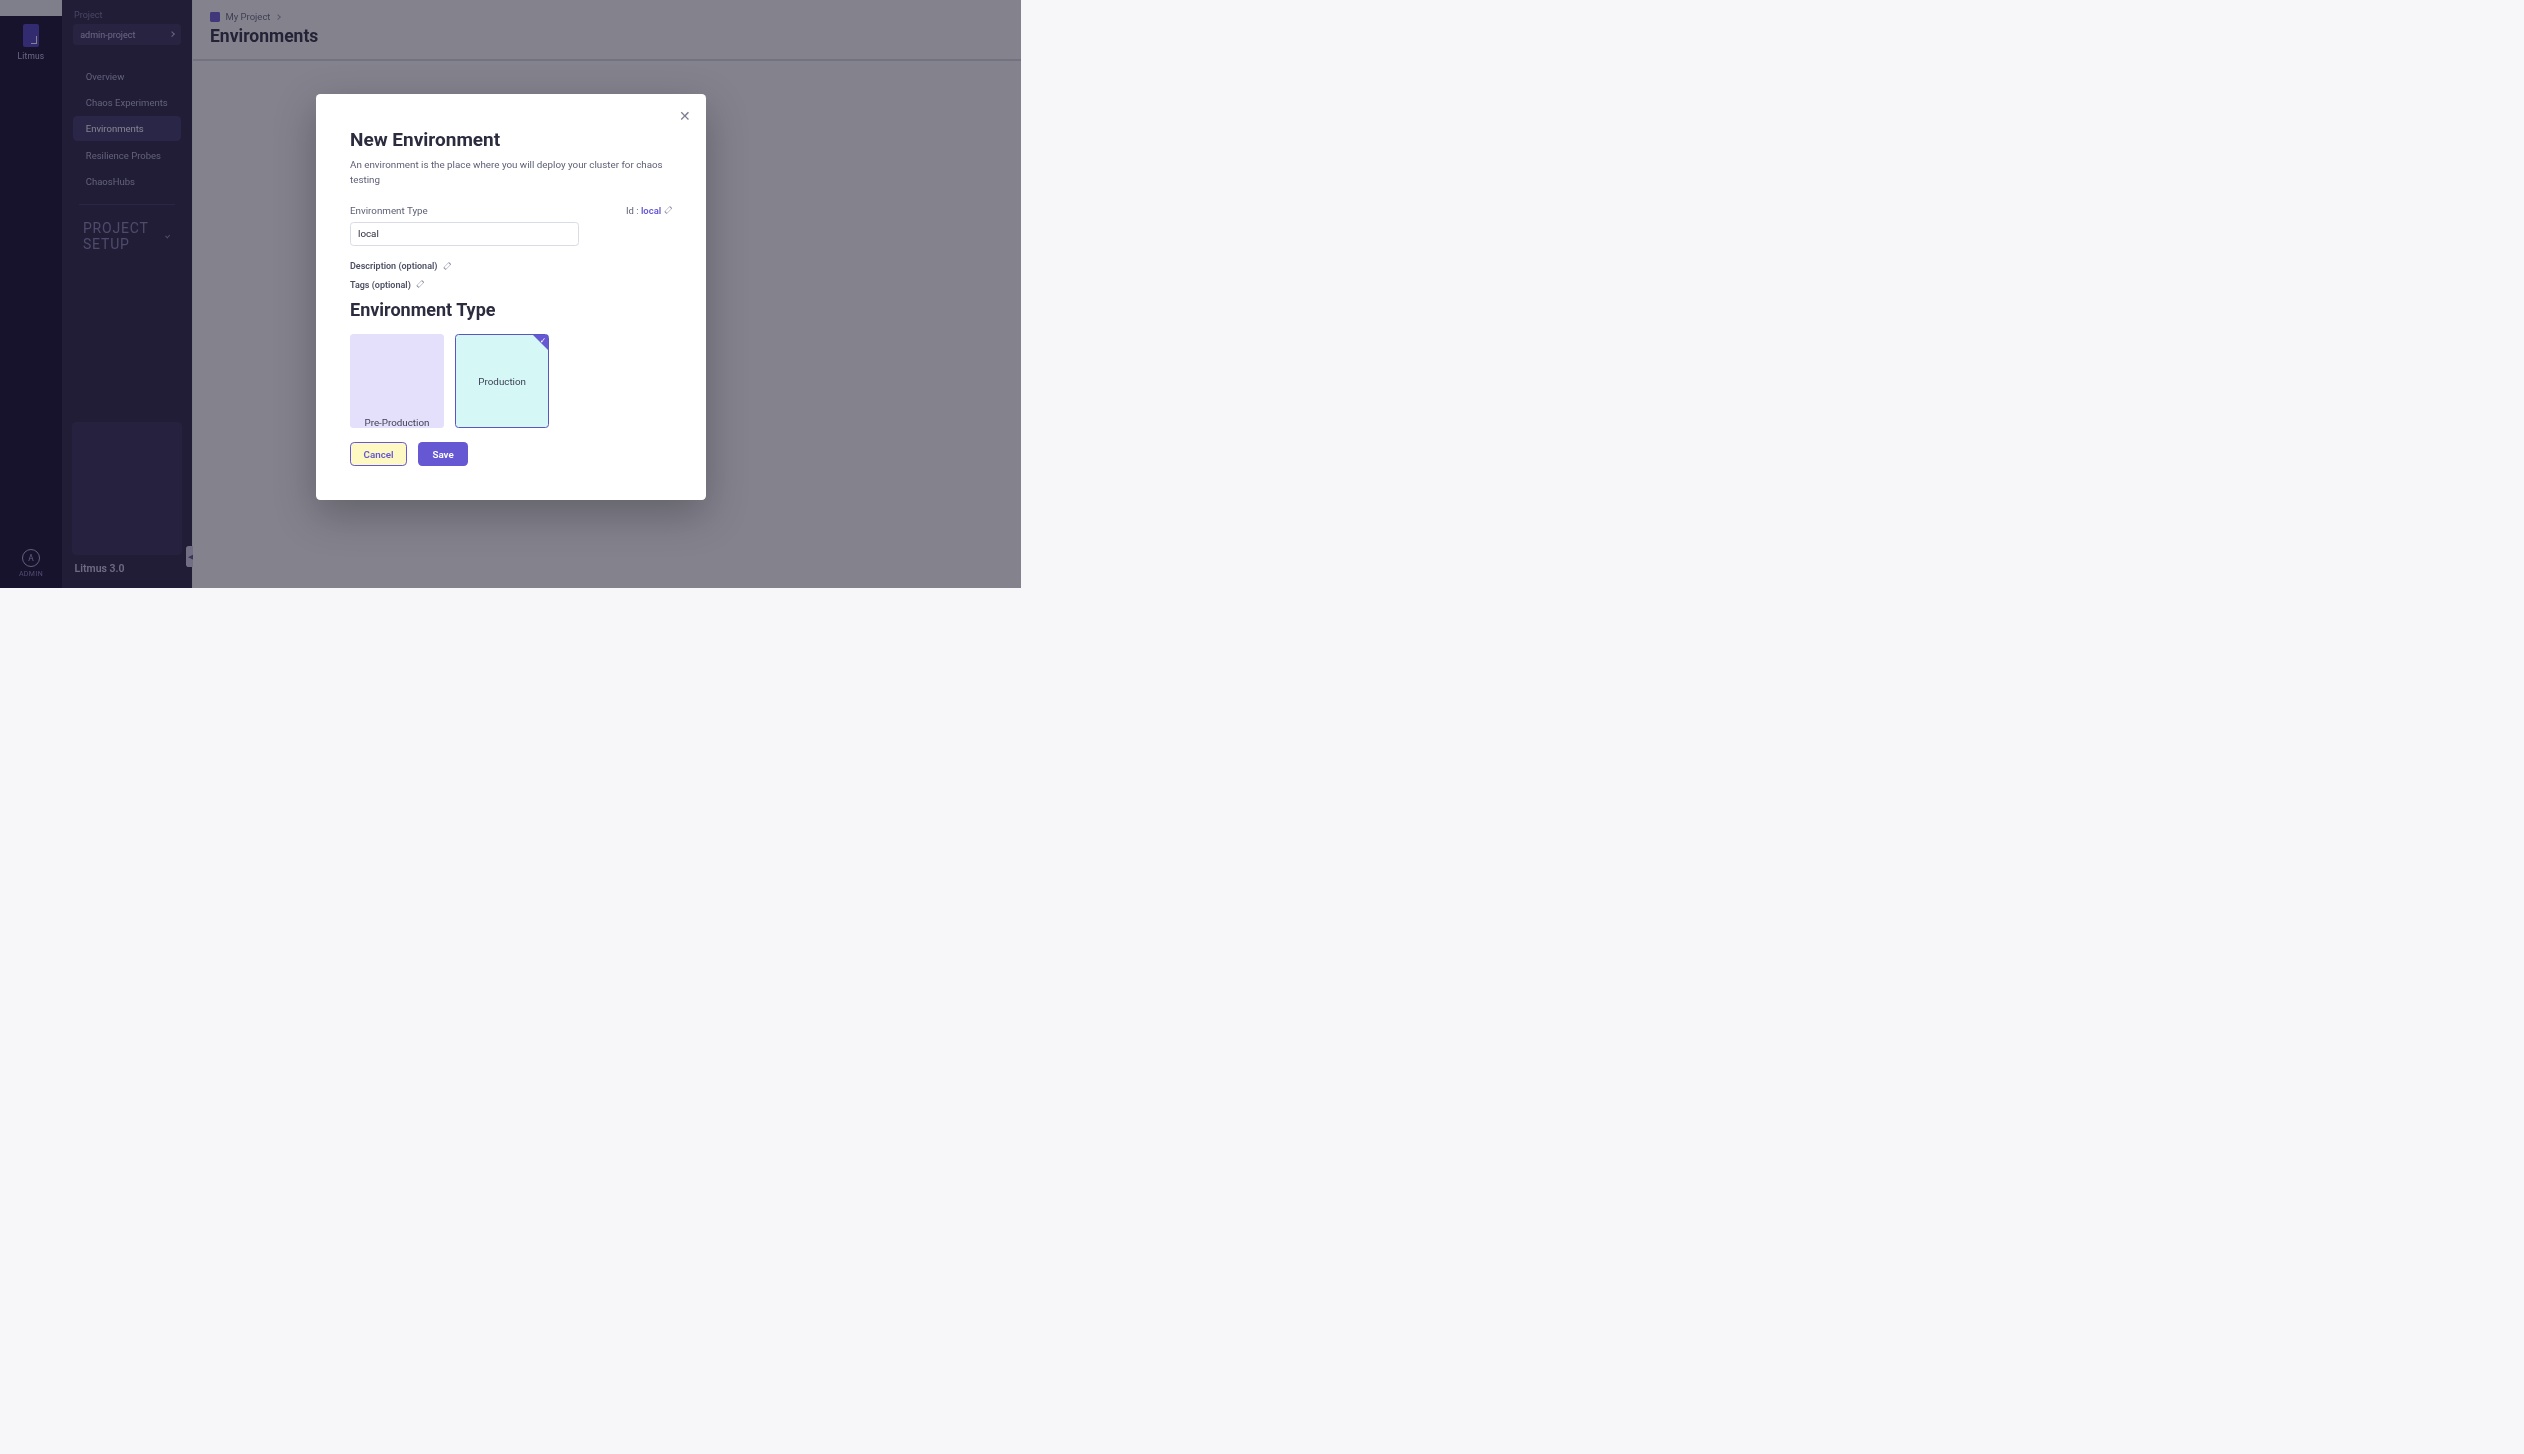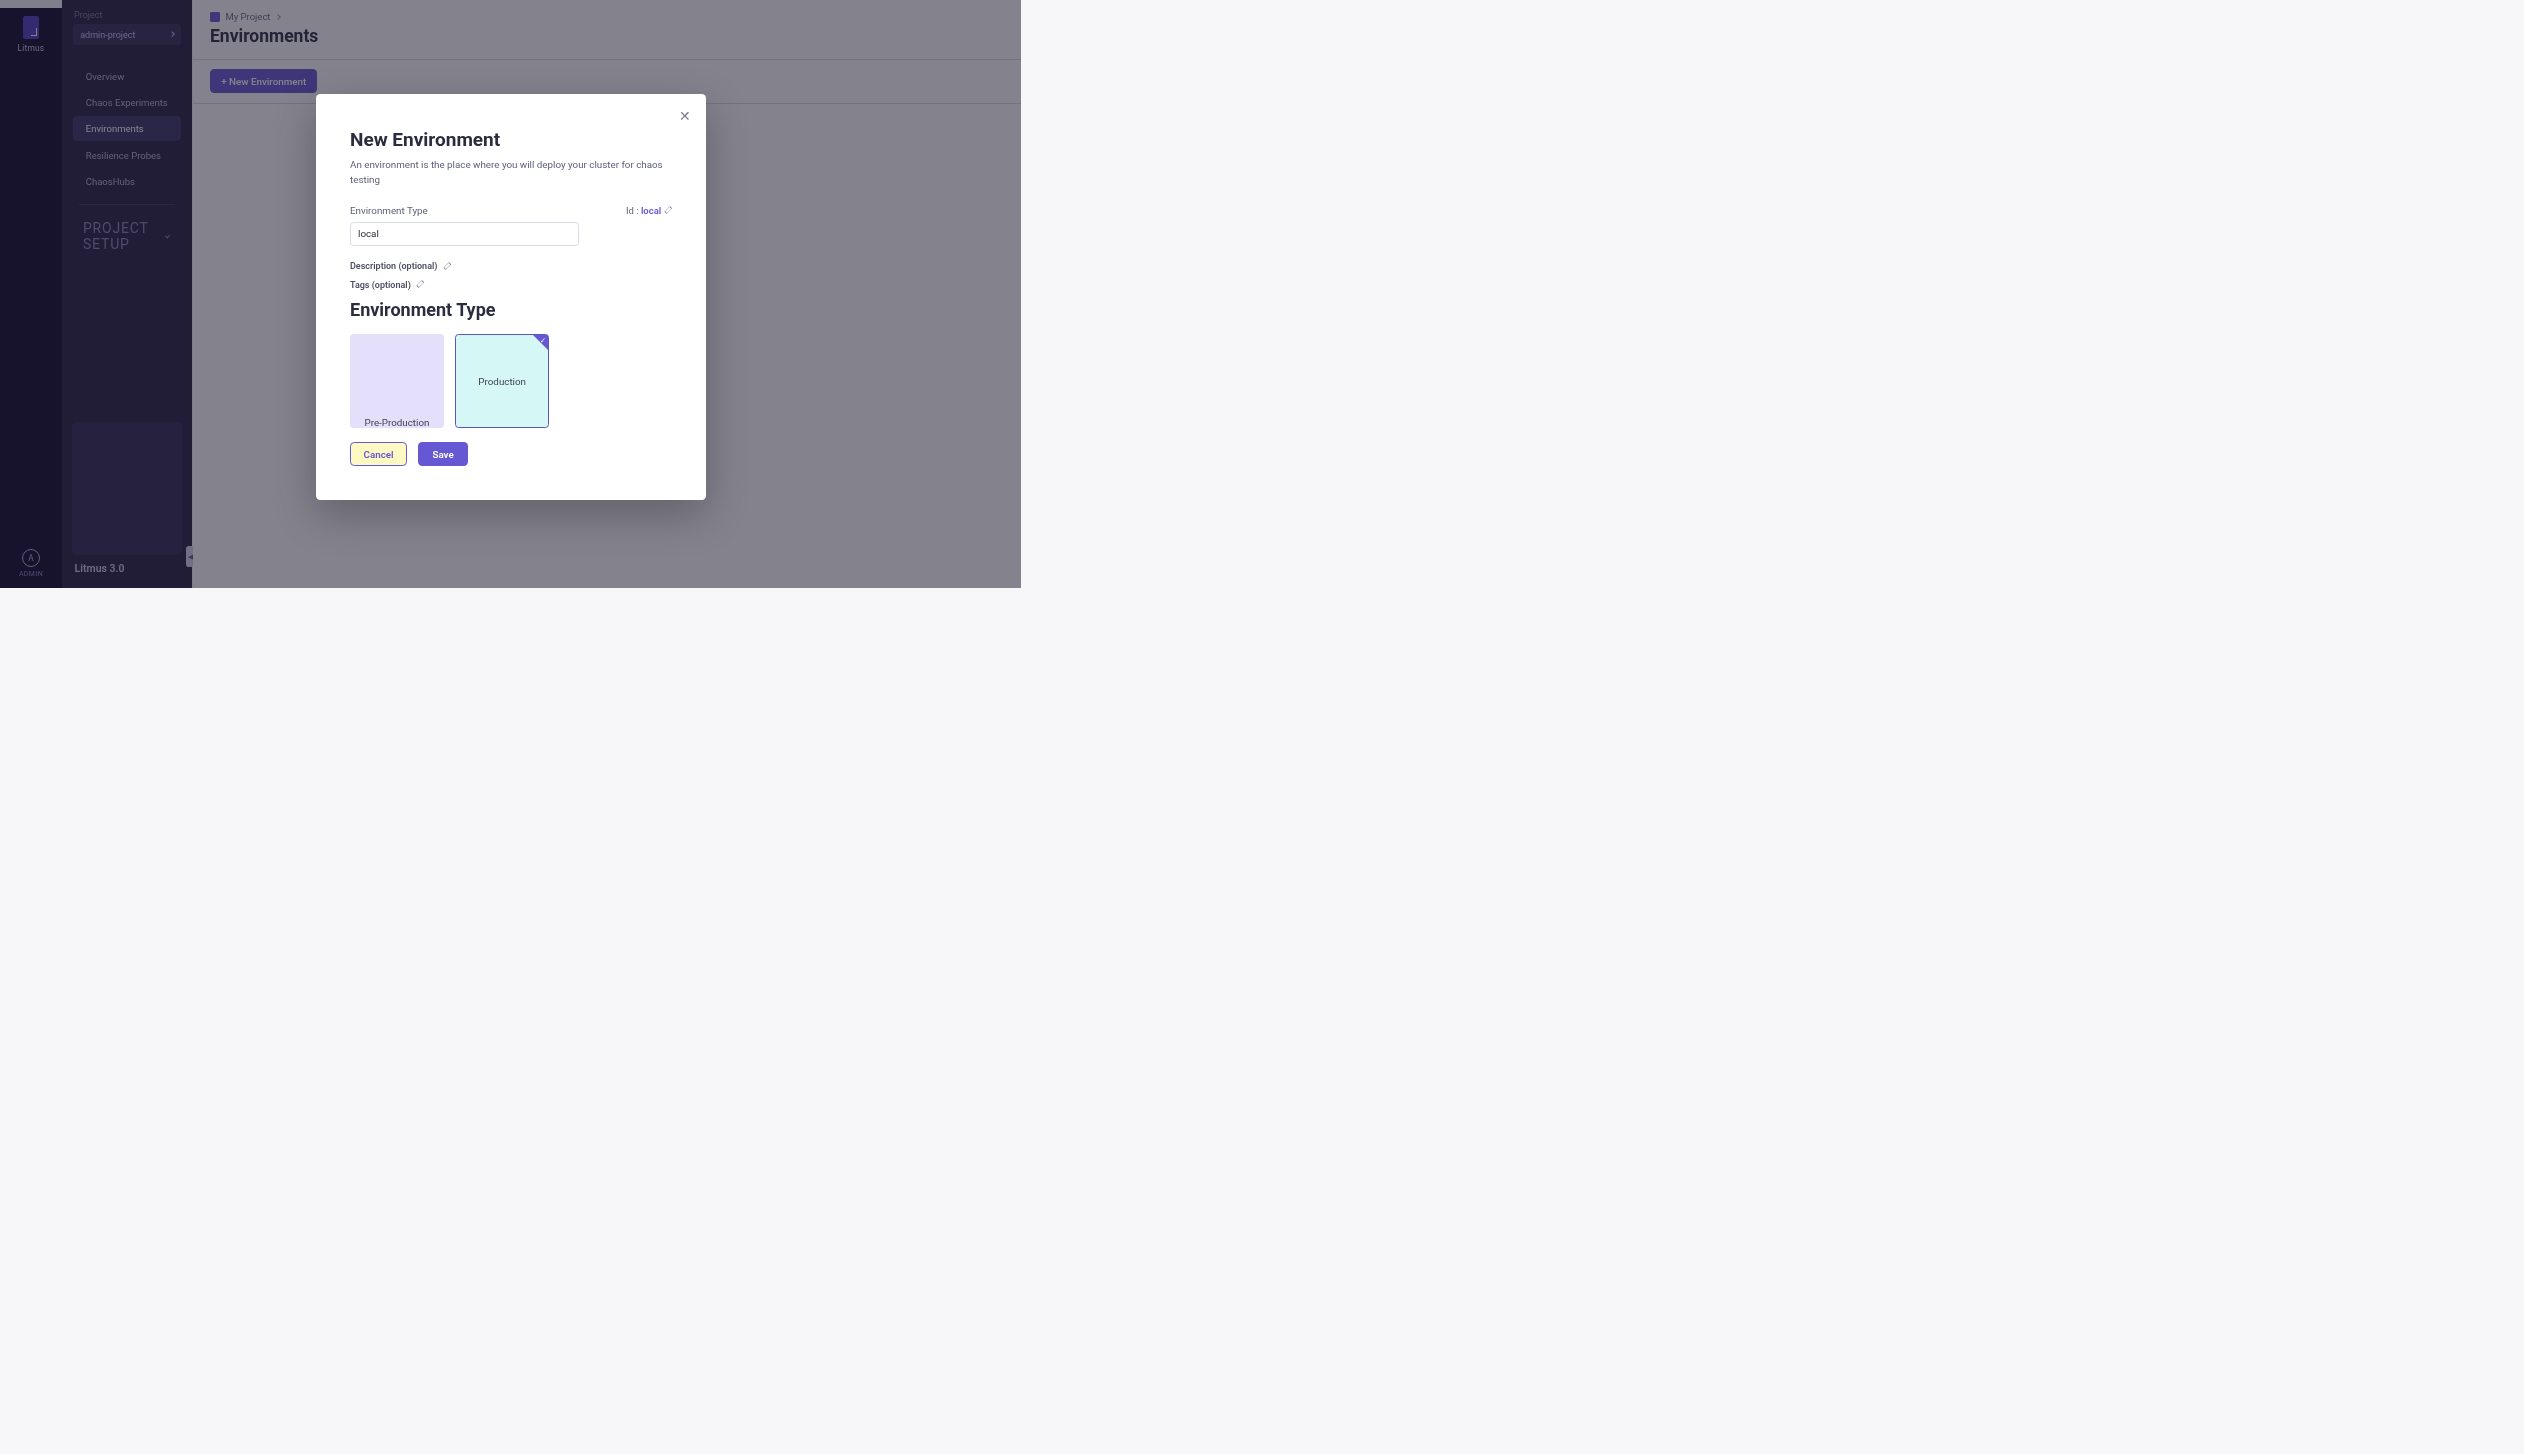--- a/index.html
+++ b/index.html
@@ -11,21 +11,21 @@
     --mint-border: #5a56c1;
     --text-muted: #7c7e93;
     --text-dark: #2b2c3e;
     --text-grey: #5d5f77;
     --border: #dadce5;
   }
   * { box-sizing: border-box; font-family: -apple-system, BlinkMacSystemFont, "Segoe UI", Roboto, sans-serif; }
   body { margin:0; padding:0; width:1021px; height:588px; overflow:hidden; background:#f7f7fa; position:relative; }
 
   
-  .rail { position:absolute; left:0; top:8px; bottom:0; width:62px; background:#100a2a;
+  .rail { position:absolute; left:0; top:16px; bottom:0; width:62px; background:#100a2a;
           display:flex; flex-direction:column; align-items:center; padding-top:8.4px; }
   .rail-logo { width:15.4px; height:22.4px; background:#4d3fbd; border-radius:2.1px; position:relative; }
   .rail-logo::after{content:"";position:absolute;right:2.1px;bottom:2.8px;width:4.2px;height:7px;border:1.4px solid #fff;border-top:none;border-left:none;}
   .rail-name { color:#c8c1ea; font-size:8.4px; margin-top:4.2px; letter-spacing:0.2px;}
   .rail-bottom{margin-top:auto; margin-bottom:9.8px; text-align:center;}
   .rail-avatar{width:18px;height:18px;border:1.4px solid #b8afe4;border-radius:50%;margin:0 auto 2.8px;
                color:#b8afe4;font-size:8.4px;display:flex;align-items:center;justify-content:center;}
   .rail-admin{color:#8d85bf;font-size:7px;letter-spacing:0.4px;}
 
   
@@ -143,23 +143,20 @@
 </div>
 
 <div class="main">
   <div class="crumb">
     <span class="crumb-logo"></span>
     <span>My Project</span>
     <span class="chev right" style="color:#9a9cb0"></span>
   </div>
   <div class="page-title">Environments</div>
   <div class="hr"></div>
-  <div class="toolbar">
-    <button class="btn-primary">+ New Environment</button>
-  </div>
   <div class="hr"></div>
 </div>
 
 <div class="scrim"></div>
 
 <div class="modal">
   <div class="modal-close">✕</div>
 
   <h2 class="m-title">New Environment</h2>
   <p class="m-sub">An environment is the place where you will deploy your cluster for chaos testing</p>

